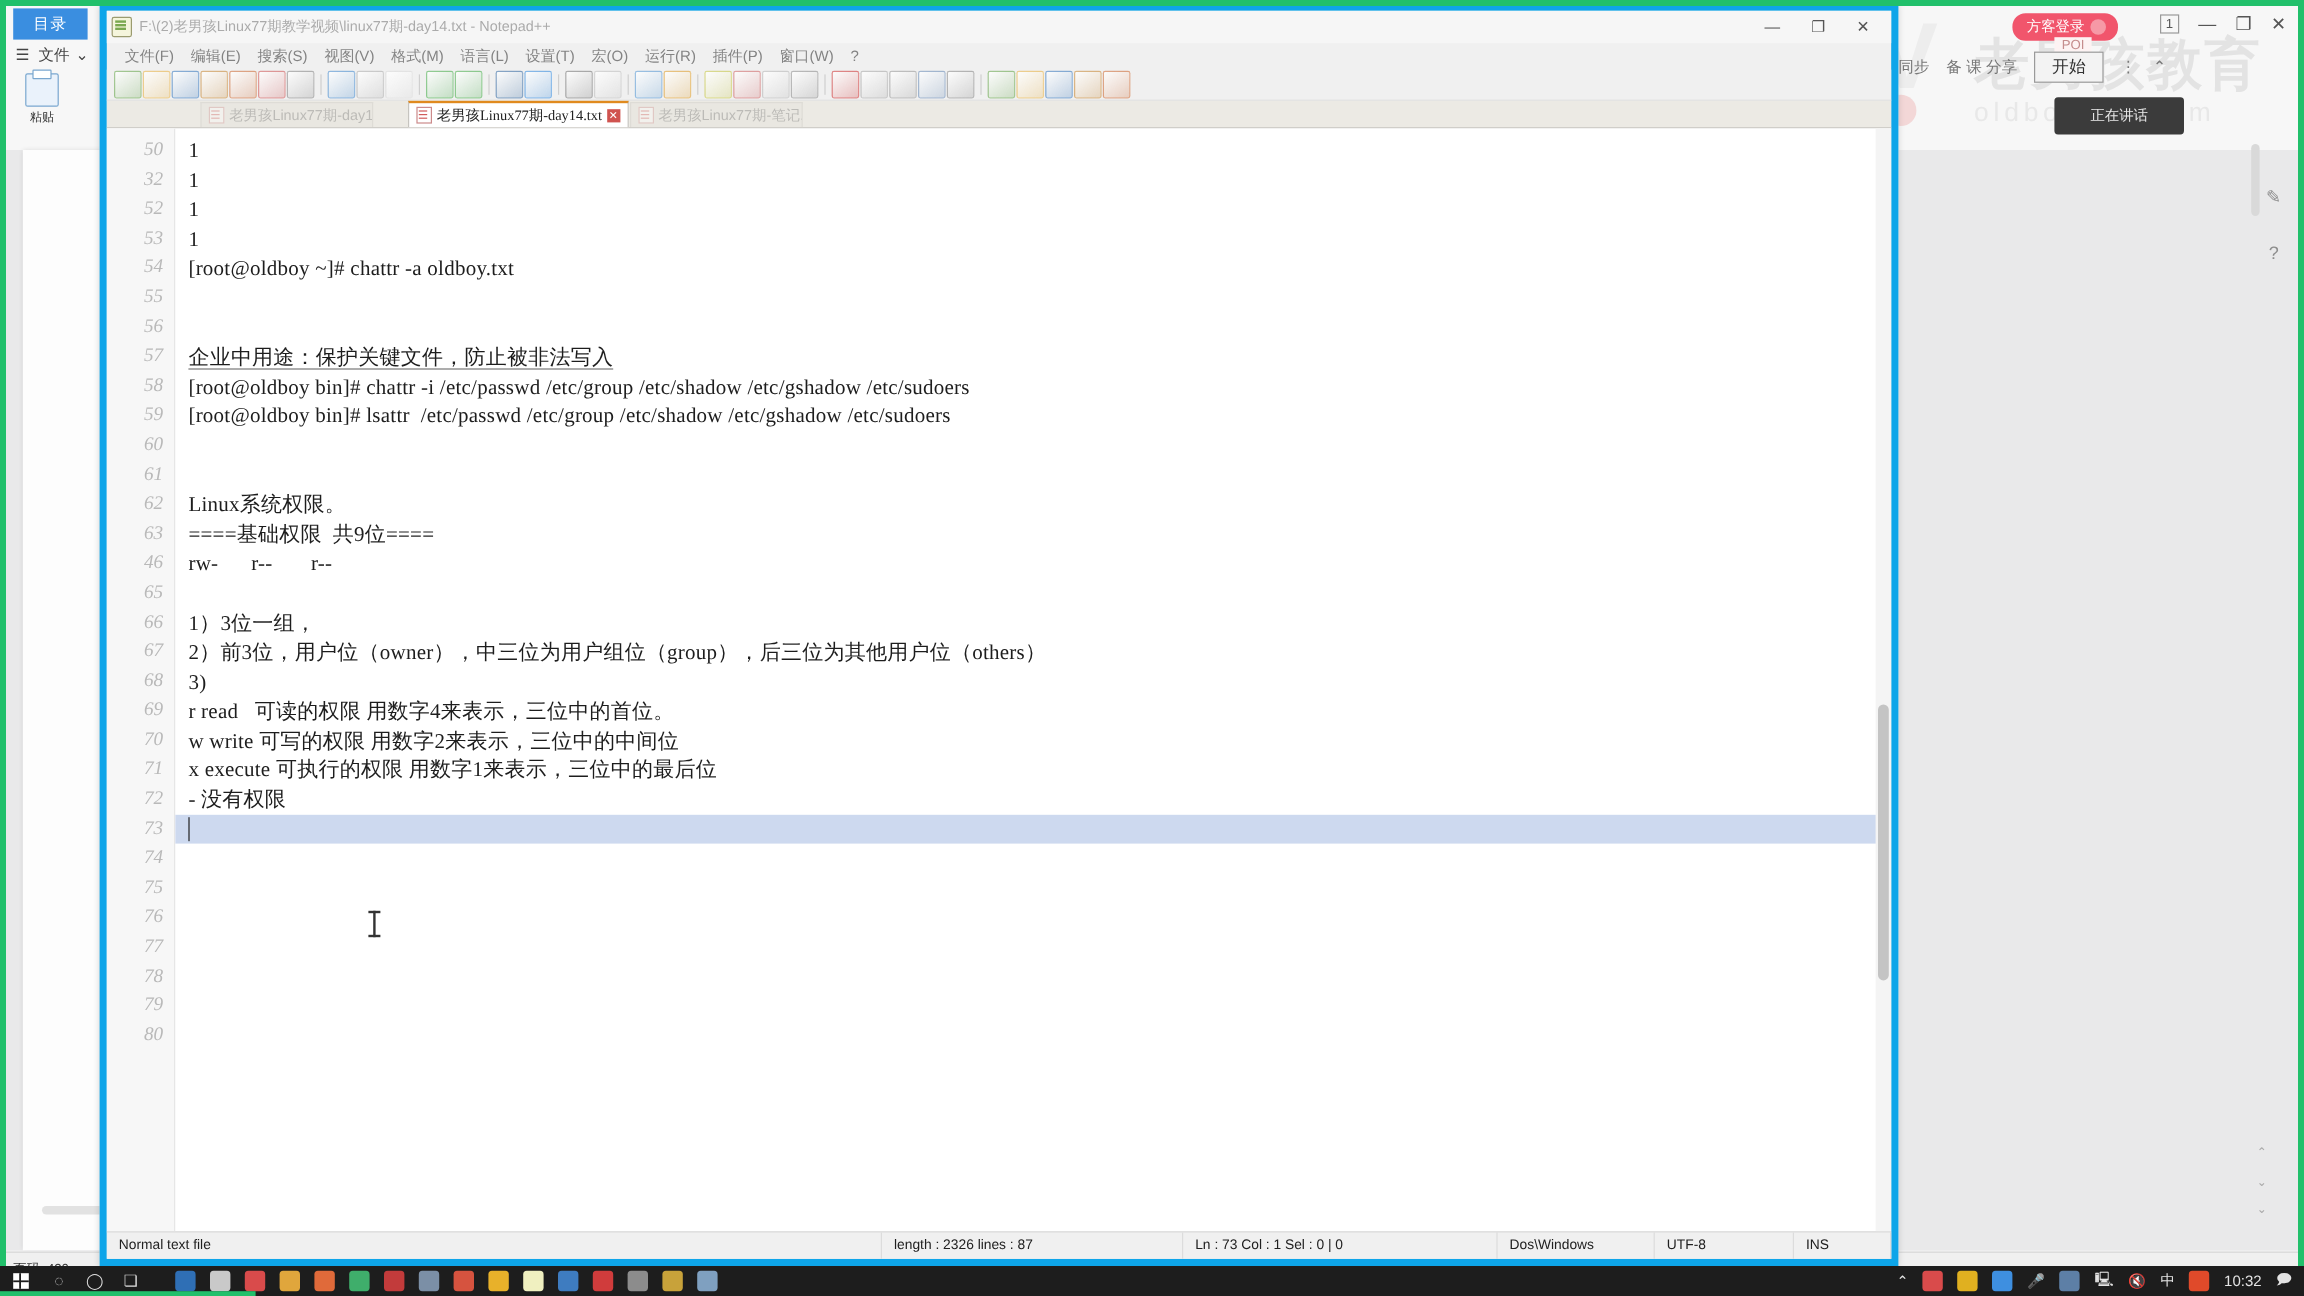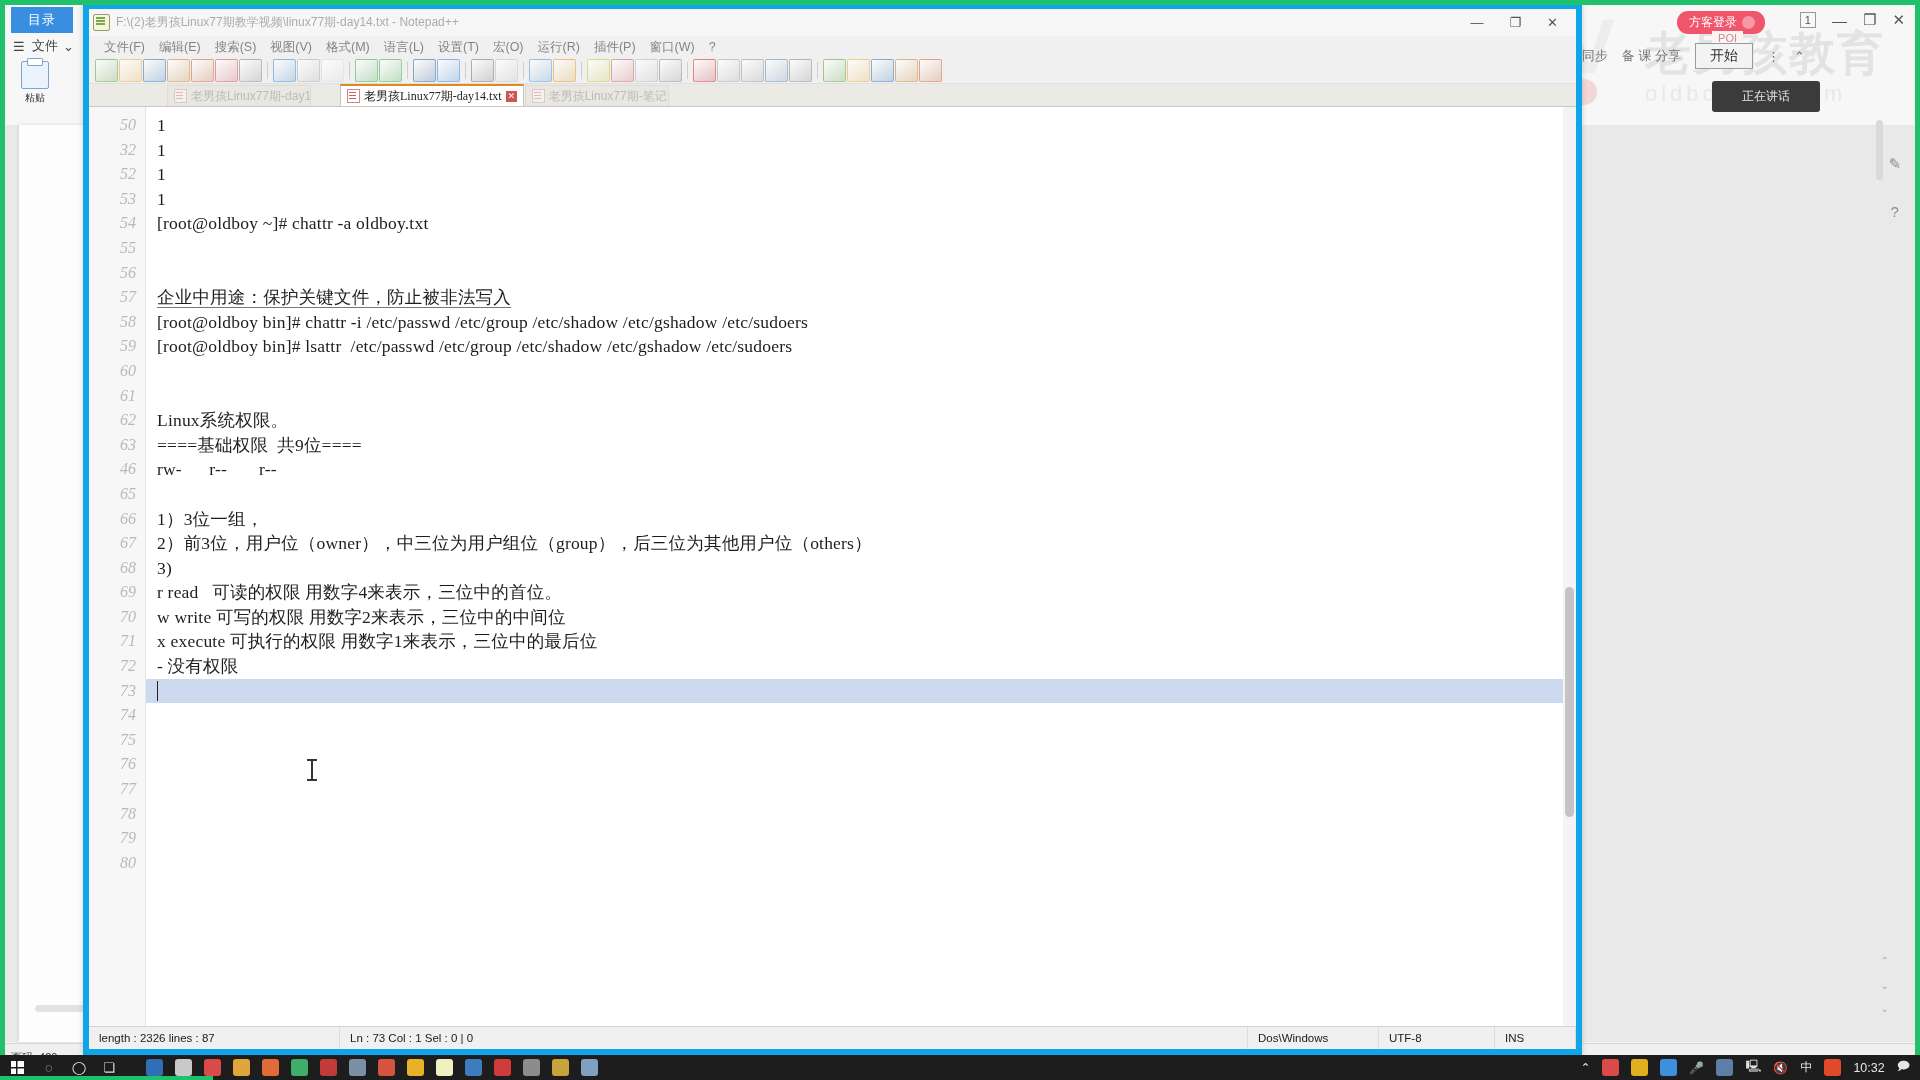--- a/index.html
+++ b/index.html
@@ -349,20 +349,21 @@
           <div class="ln"> </div>
           <div class="ln"> </div>
           <div class="ln"> </div>
         </div>
       <div class="editor-vtrack"></div>
       <div class="editor-vscroll"></div>
       <div class="mouse-caret"></div>
     </div>
 
     <div class="npp-status">
+      <span class="cell" style="width:625px">Normal text file</span>
       <span class="cell" style="width:230px">length : 2326    lines : 87</span>
       <span class="cell grow">Ln : 73    Col : 1    Sel : 0 | 0</span>
       <span class="cell" style="width:110px">Dos\Windows</span>
       <span class="cell" style="width:95px">UTF-8</span>
       <span class="cell" style="width:60px">INS</span>
     </div>
   </div>
 
   <div class="taskbar">
     <div class="tb-start">

